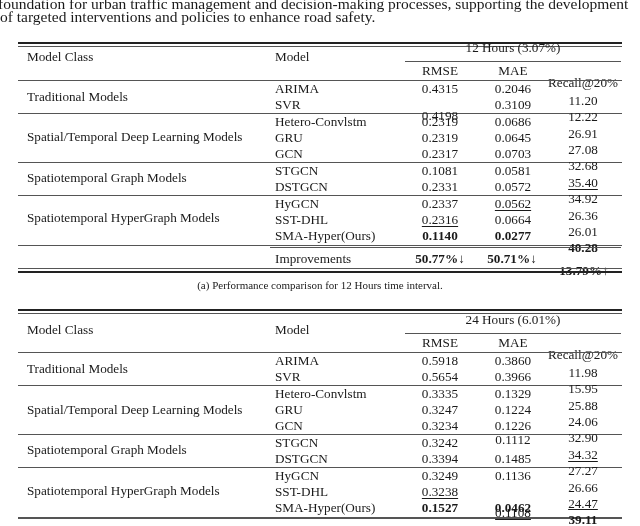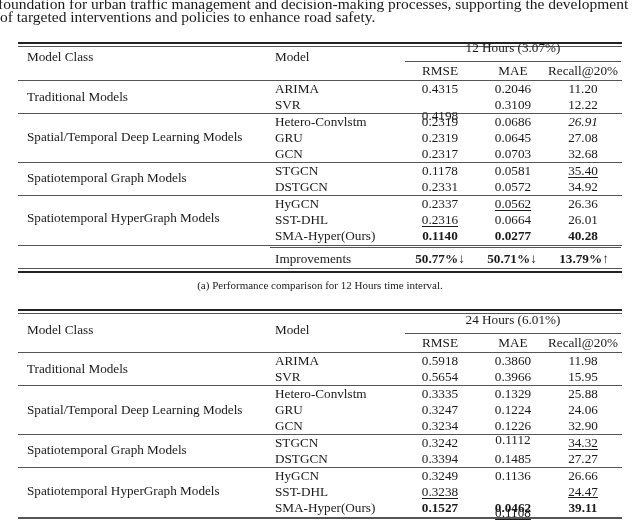--- a/index.html
+++ b/index.html
@@ -18,21 +18,21 @@
     .thin { height: 1px; background: #555; }
     .cmid { position: absolute; height: 1px; background: #555; left: 405px; width: 216px; }
     .cell {
       position: absolute; white-space: nowrap;
       font-family: "Liberation Serif", "DejaVu Serif", serif;
       font-size: 13.2px; line-height: 16px;
     }
     .num { text-align: center; width: 70px; }
     .c-rmse { left: 405px; }
     .c-mae { left: 478px; }
-    .c-rec { left: 548px; }
+    .c-rec { left: 548px; margin-top: 12px; }
     .c-model { left: 275px; }
     .c-class { left: 27px; }
     .bold { font-weight: bold; }
     .ul { text-decoration: underline; text-underline-offset: 2px; }
     .caption {
       position: absolute; left: 0; width: 640px; text-align: center;
       font-family: "Liberation Serif", "DejaVu Serif", serif;
       font-size: 11px; line-height: 14px;
     }
   </style>
@@ -74,37 +74,37 @@
   <div>
     <div class="cell c-model" style="top:97px;">SVR</div>
     <div class="cell num c-rmse" style="top:97px;margin-top:11px;">0.4198</div>
     <div class="cell num c-mae" style="top:97px;">0.3109</div>
     <div class="cell num c-rec" style="top:97px;text-align:center;">12.22</div>
   </div>
   <div>
     <div class="cell c-model" style="top:114px;">Hetero-Convlstm</div>
     <div class="cell num c-rmse" style="top:114px;">0.2319</div>
     <div class="cell num c-mae" style="top:114px;">0.0686</div>
-    <div class="cell num c-rec" style="top:114px;font-style:italic;">26.91</div>
+    <div class="cell num c-rec" style="top:114px;">26.91</div>
   </div>
   <div>
     <div class="cell c-model" style="top:130px;">GRU</div>
     <div class="cell num c-rmse" style="top:130px;">0.2319</div>
     <div class="cell num c-mae" style="top:130px;">0.0645</div>
     <div class="cell num c-rec" style="top:130px;">27.08</div>
   </div>
   <div>
     <div class="cell c-model" style="top:146px;">GCN</div>
     <div class="cell num c-rmse" style="top:146px;">0.2317</div>
     <div class="cell num c-mae" style="top:146px;">0.0703</div>
     <div class="cell num c-rec" style="top:146px;">32.68</div>
   </div>
   <div>
     <div class="cell c-model" style="top:163px;">STGCN</div>
-    <div class="cell num c-rmse" style="top:163px;">0.1178</div>
+    <div class="cell num c-rmse" style="top:163px;">0.1081</div>
     <div class="cell num c-mae" style="top:163px;">0.0581</div>
     <div class="cell num c-rec" style="top:163px;"><span class="ul">35.40</span></div>
   </div>
   <div>
     <div class="cell c-model" style="top:179px;">DSTGCN</div>
     <div class="cell num c-rmse" style="top:179px;">0.2331</div>
     <div class="cell num c-mae" style="top:179px;">0.0572</div>
     <div class="cell num c-rec" style="top:179px;">34.92</div>
   </div>
   <div>

